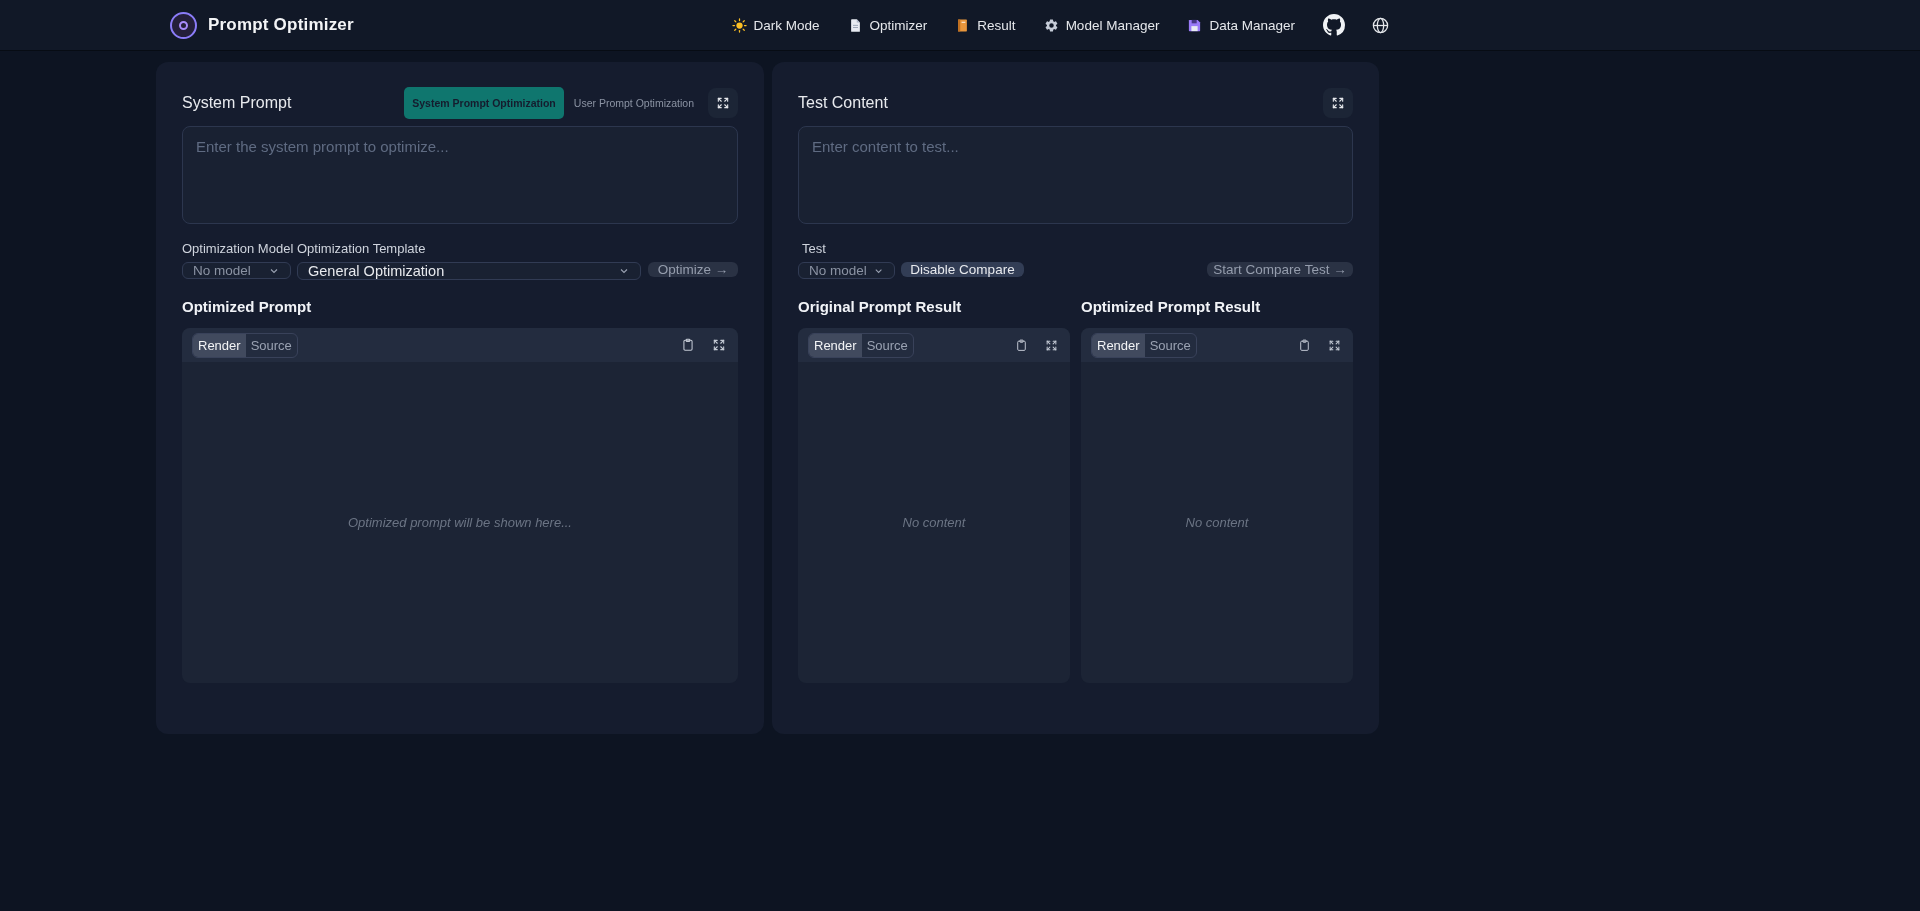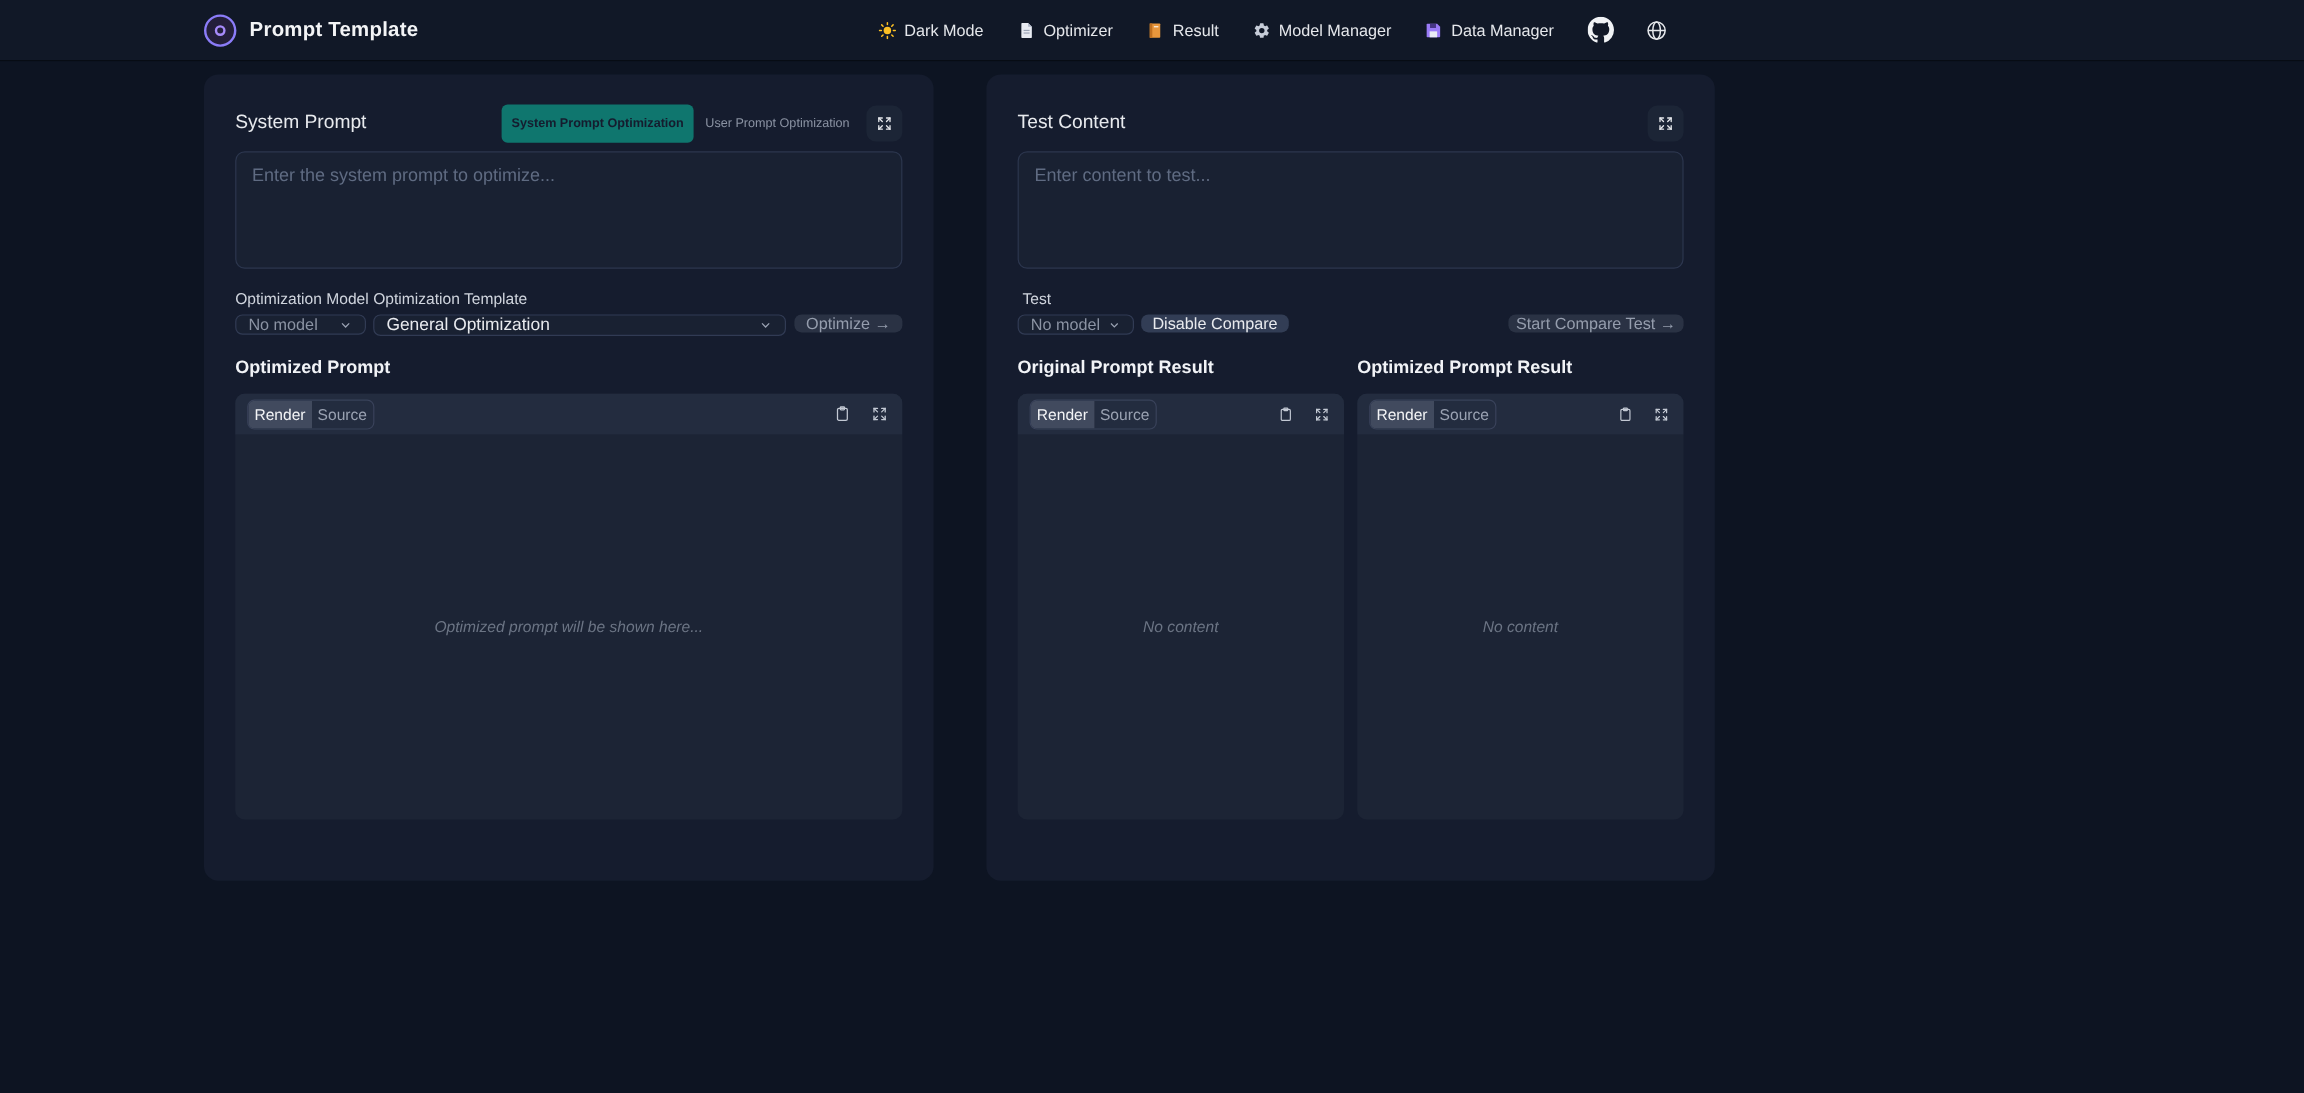--- a/index.html
+++ b/index.html
@@ -30,22 +30,22 @@
   .nav-item svg { flex:none; }
   .header-iconbtn { display:flex; align-items:center; justify-content:center; cursor:pointer; }
   .gh { margin-left:28px; }
   .globe { margin-left:26px; }
 
   
   .card {
     position:absolute; top:62px; height:672px;
     background:#151c2e; border-radius:12px; padding:26px;
   }
-  .card-left  { left:170px; width:608px; }
-  .card-right { left:822px; width:607px; }
+  .card-left  { left:156px; width:608px; }
+  .card-right { left:772px; width:607px; }
 
   .title-row { display:flex; align-items:center; height:30px; }
   .card-title { font-size:16px; font-weight:500; color:#e8eaee; }
 
   .mode-toggle { margin-left:auto; display:flex; align-items:center; }
   .mode-active {
     background:#0f766e; color:#151c2e; font-size:10.5px; font-weight:700;
     padding:10px 8px; border-radius:5px; cursor:pointer; white-space:nowrap;
   }
   .mode-inactive { font-size:10.5px; color:#8b93a3; margin-left:10px; cursor:pointer; white-space:nowrap; }
@@ -114,21 +114,21 @@
   .result-col { width:272px; }
   .result-col .panel { height:355px; }
 </style>
 </head>
 <body>
 
 <div class="header">
   <div class="logo">
     <div class="logo-dot"></div>
   </div>
-  <div class="app-title">Prompt Template</div>
+  <div class="app-title">Prompt Optimizer</div>
 
   <div class="nav">
     <div class="nav-item">
       <span class="icon-sm">
         <svg viewBox="0 0 24 24" width="15" height="15">
           <circle cx="12" cy="12" r="5" fill="#fbbf24"></circle>
           <g stroke="#fbbf24" stroke-width="2" stroke-linecap="round">
             <line x1="12" y1="1.5" x2="12" y2="4"></line>
               <line x1="12" y1="20" x2="12" y2="22.5"></line>
             <line x1="1.5" y1="12" x2="4" y2="12"></line>

